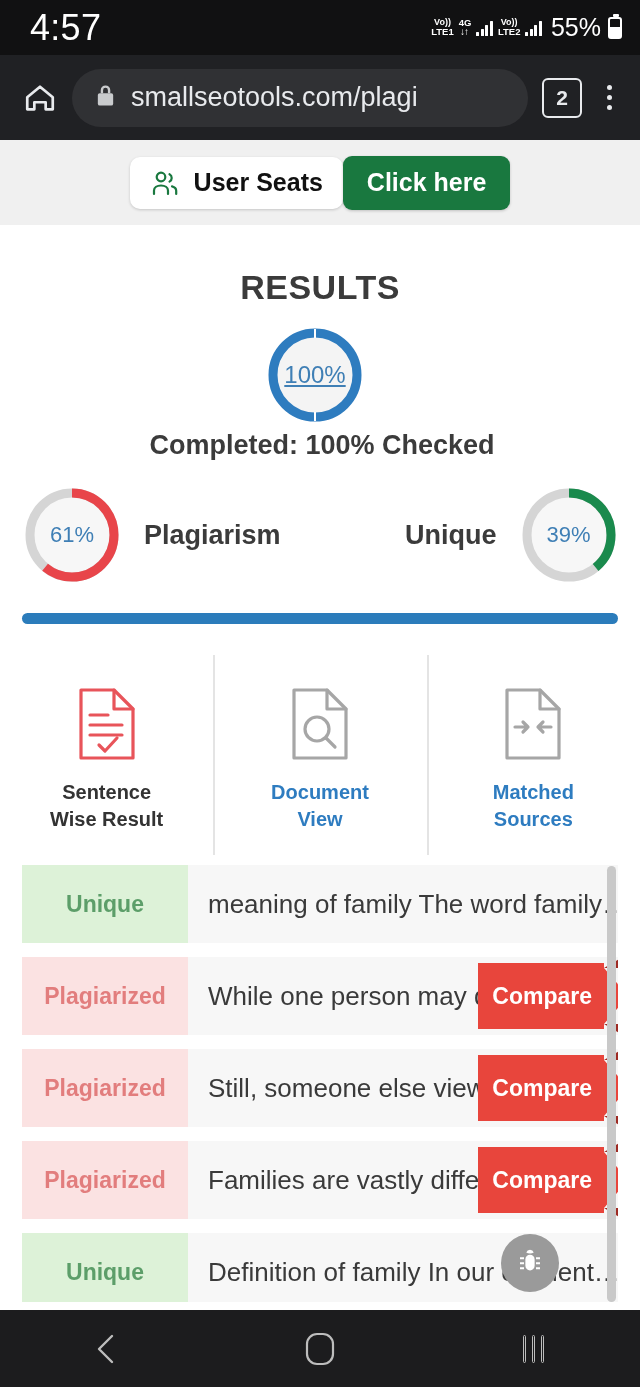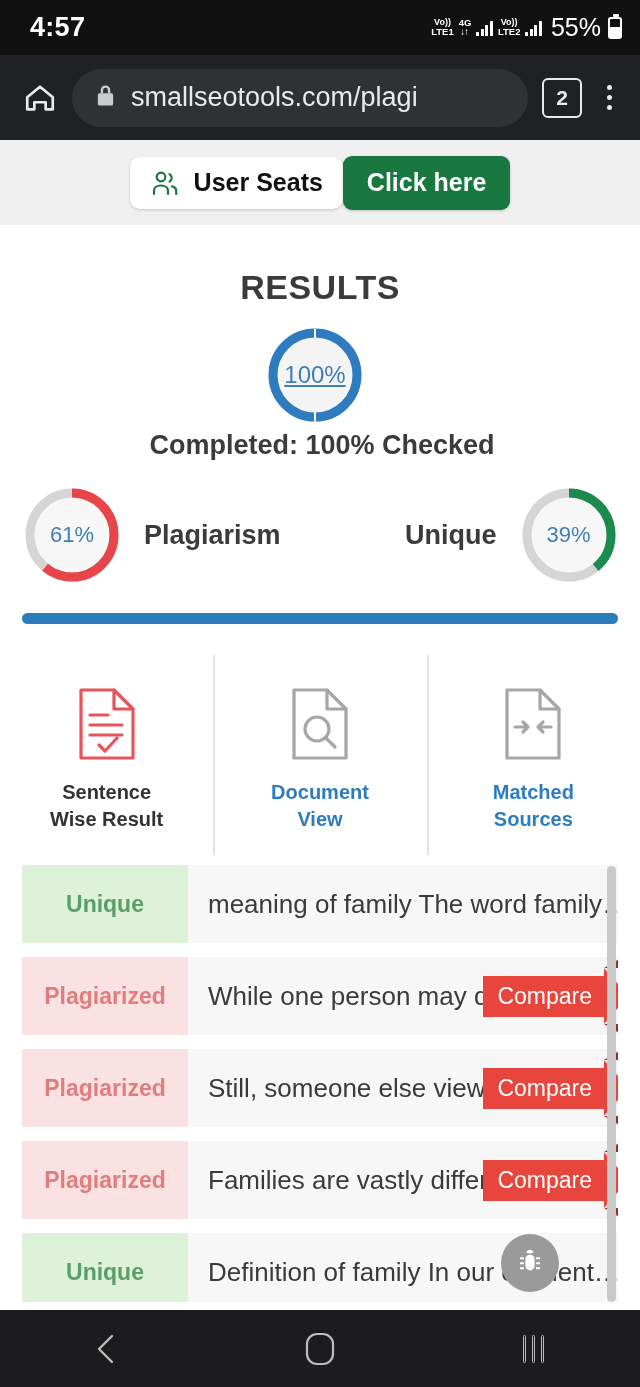--- a/index.html
+++ b/index.html
@@ -11,21 +11,21 @@
   }
   .phone { position:relative; width:640px; height:1387px; background:#fff; }
 
   
   .statusbar{
     position:absolute; top:0; left:0; width:640px; height:55px;
     background:#111112; color:#fff;
     display:flex; align-items:center; justify-content:space-between;
     padding:0 18px 0 30px;
   }
-  .clock{ font-size:27px; font-weight:700; letter-spacing:.3px; }
+  .clock{ font-size:36px; font-weight:400; letter-spacing:.3px; }
   .status-right{ display:flex; align-items:center; gap:5px; }
   .volte{ display:flex; flex-direction:column; align-items:center; line-height:1;
           font-size:9.5px; font-weight:700; }
   .volte .v{ font-size:9px; }
   .arrows{ font-size:10px; font-weight:700; letter-spacing:-1px; margin-left:-2px;}
   .bars{ display:flex; align-items:flex-end; gap:1.5px; height:16px; }
   .bars i{ display:block; width:3px; background:#fff; border-radius:.5px; }
   .bars i:nth-child(1){height:4px;} .bars i:nth-child(2){height:7px;}
   .bars i:nth-child(3){height:11px;} .bars i:nth-child(4){height:15px;}
   .batt-text{ font-size:25px; font-weight:400; margin-left:4px; }
@@ -135,22 +135,22 @@
   .tag.plag{ background:#fbe2e2; color:#e27d7d; }
   .sentence{
     flex:1; display:flex; align-items:center; padding-left:20px; padding-right:10px;
     font-size:26px; color:#3a3a3a; white-space:nowrap; overflow:hidden;
   }
   .compare{
     position:absolute; right:-10px; top:50%; transform:translateY(-50%);
     height:56px; display:flex; align-items:center;
   }
   .compare .body{
-    background:#e8453c; color:#fff; font-size:23px; font-weight:400;
-    height:41px; display:flex; align-items:center; padding:0 12px 0 14px;
+    background:#e8453c; color:#fff; font-size:23px; font-weight:700;
+    height:66px; display:flex; align-items:center; padding:0 12px 0 14px;
   }
   .compare .point{
     width:0; height:0; border-top:28px solid transparent; border-bottom:28px solid transparent;
     border-left:24px solid #e8453c;
   }
   .compare .fold-top, .compare .fold-bot{
     position:absolute; right:0; width:0; height:0;
     border-left:24px solid transparent;
   }
   .compare .fold-top{ top:-14px; border-bottom:14px solid #9e2b24; }

